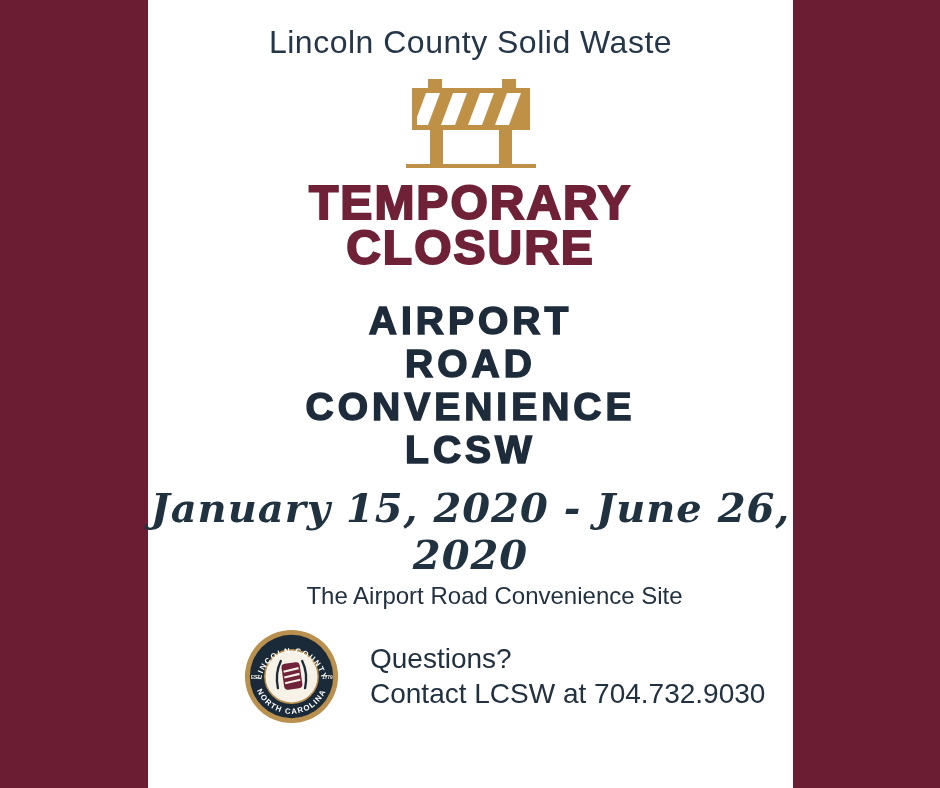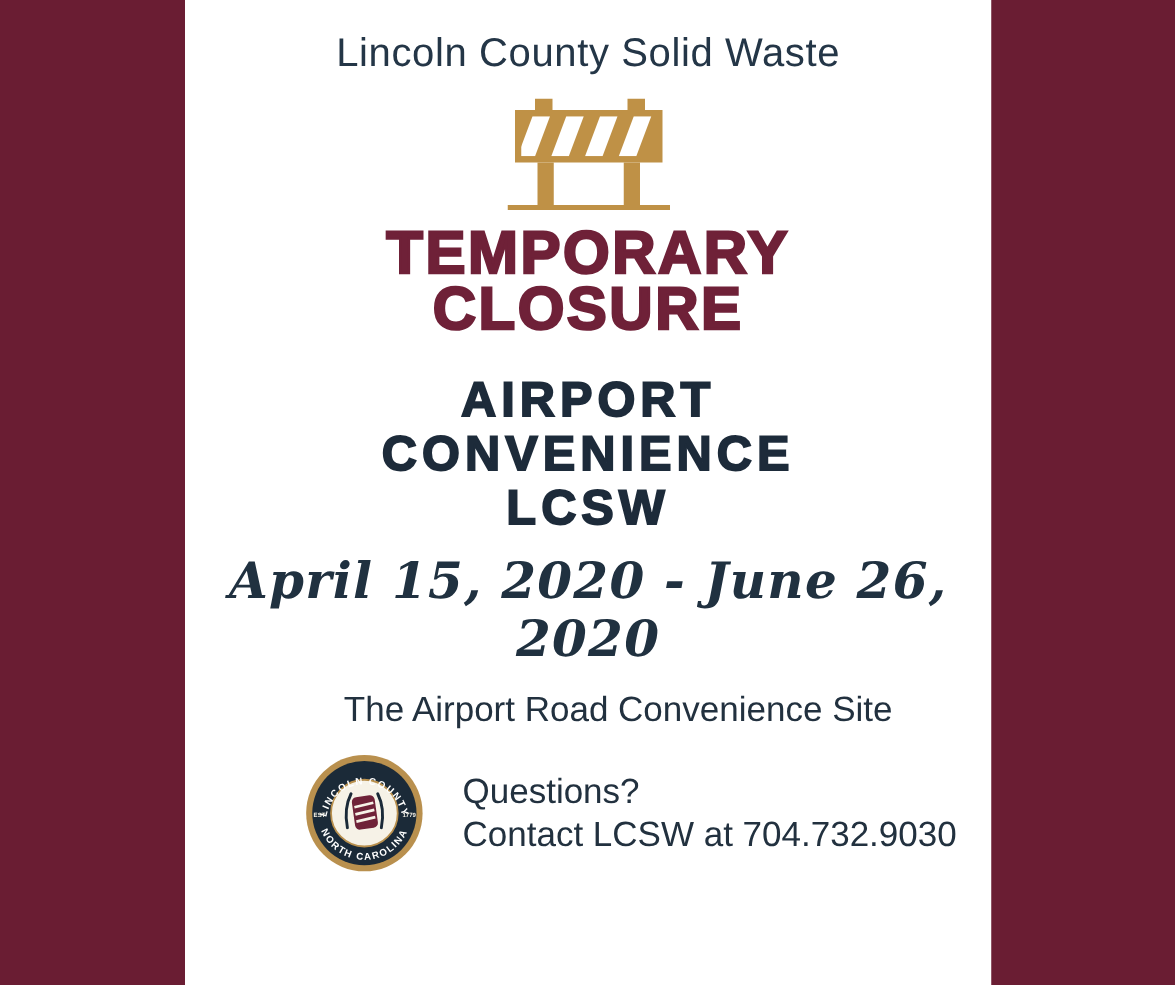--- a/index.html
+++ b/index.html
@@ -48,22 +48,22 @@
   .date-range{
     margin-top:12px;
     font-family:"DejaVu Serif", serif;
     font-style:italic;
     font-weight:bold;
     font-size:40px;
     color:#203140;
     letter-spacing:1px;
   }
   .message{
-    margin-top:16px;
-    font-size:28px;
+    margin-top:4px;
+    font-size:24px;
     line-height:1.2;
     color:#22313F;
     padding-left:48px;
   }
   .footer{
     margin-top:17px;
     margin-left:95px;
     display:flex;
     align-items:center;
     gap:30px;
@@ -105,25 +105,26 @@
     </svg>
   </div>
 
   <div class="headline">
     <div>TEMPORARY</div>
     <div>CLOSURE</div>
   </div>
 
   <div class="site-name">
     <div>AIRPORT</div>
+    <div>ROAD</div>
     <div>CONVENIENCE</div>
     <div>LCSW</div>
   </div>
 
-  <div class="date-range">April 15, 2020 - June 26, 2020</div>
+  <div class="date-range">January 15, 2020 - June 26, 2020</div>
 
   <div class="message">
     <div>The Airport Road Convenience Site</div>
   </div>
 
   <div class="footer">
     <div class="seal">
       <svg width="97" height="97" viewBox="0 0 100 100" aria-hidden="true">
         <circle cx="50" cy="50" r="48" fill="#B9904E"></circle>
         <circle cx="50" cy="50" r="43" fill="#1B2A38"></circle>

